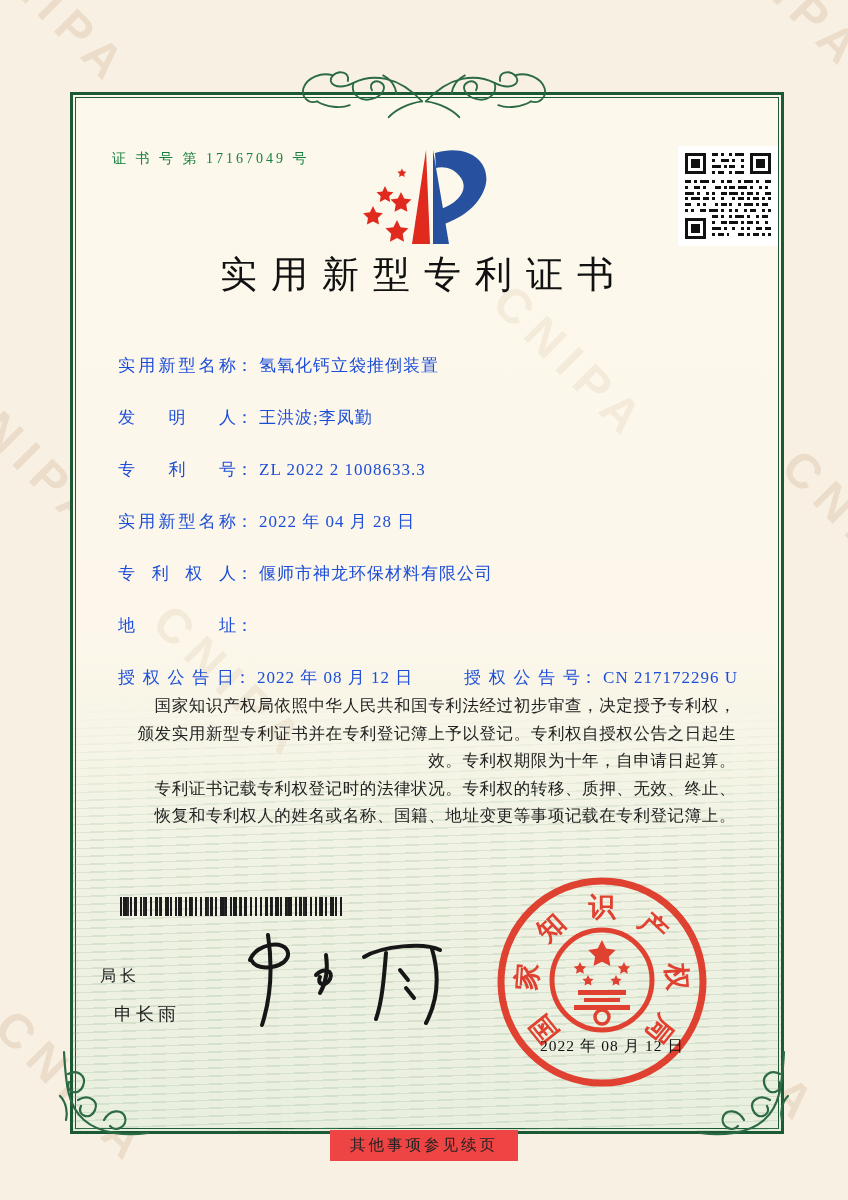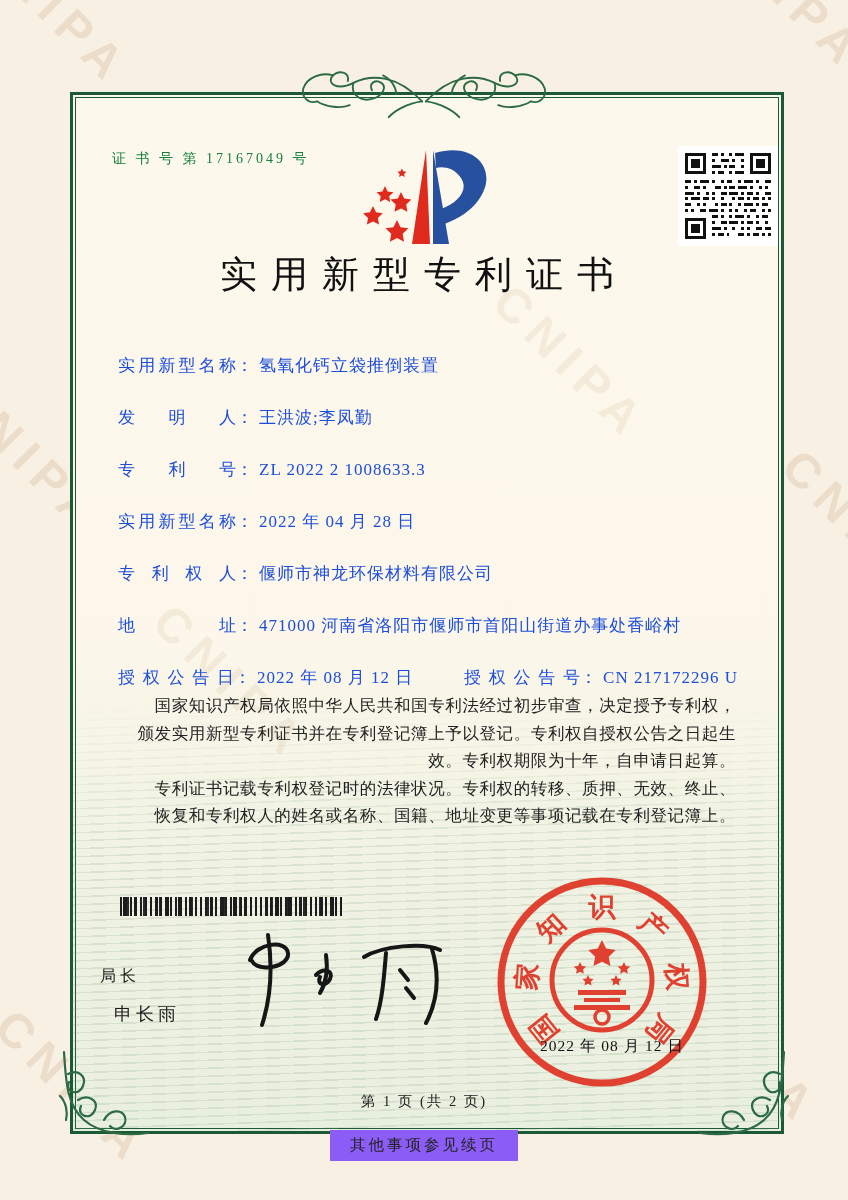--- a/index.html
+++ b/index.html
@@ -55,21 +55,21 @@
   .director-name{position:absolute;left:114px;top:1002px;font-size:18px;letter-spacing:4px;color:#1d1d1d;text-align:right;}
   .signature{position:absolute;left:228px;top:928px;width:240px;height:104px;}
 
   .seal{position:absolute;left:492px;top:872px;width:220px;height:220px;opacity:0.9;}
   .seal-date{position:absolute;left:512px;top:1036px;width:200px;text-align:center;
              font-size:15.5px;letter-spacing:1px;color:#111;z-index:5;}
 
   .page-num{position:absolute;left:0;top:1092px;width:100%;text-align:center;font-size:14.5px;
             letter-spacing:2px;color:#222;}
   .note{position:absolute;left:0;top:1130px;width:100%;text-align:center;}
-  .note span{display:inline-block;background:#8b5cf6;padding:5px 20px;font-size:15.5px;
+  .note span{display:inline-block;background:#ef4444;padding:5px 20px;font-size:15.5px;
              letter-spacing:3px;color:#222;}
 </style>
 </head>
 <body>
 
 <div class="page">
 
   <span class="wm" style="left:-45px;top:-20px;">CNIPA</span>
   <span class="wm" style="left:690px;top:-35px;">CNIPA</span>
   <span class="wm" style="left:-70px;top:430px;">CNIPA</span>
@@ -187,21 +187,20 @@
       <span class="fvalue">2022 年 04 月 28 日</span>
     </div>
     <div class="frow">
       <span class="flabel">专利权人</span>
         <span>：</span>
       <span class="fvalue">偃师市神龙环保材料有限公司</span>
     </div>
     <div class="frow">
       <span class="flabel">地址</span>
         <span>：</span>
-      <span class="fvalue">471000 河南省洛阳市偃师市首阳山街道办事处香峪村</span>
     </div>
     <div class="frow">
       <span class="flabel">授权公告日</span>
         <span>：</span>
       <span class="fvalue w190">2022 年 08 月 12 日</span>
       <span class="flabel second">授权公告号</span>
         <span>：</span>
       <span class="fvalue">CN 217172296 U</span>
     </div>
   </div>
@@ -263,18 +262,17 @@
       <path d="M96,103 l1.7,3.5 3.9,0.5 -2.8,2.7 0.7,3.9 -3.5-1.8 -3.5,1.8 0.7-3.9 -2.8-2.7 3.9-0.5 Z"></path>
       <path d="M124,103 l1.7,3.5 3.9,0.5 -2.8,2.7 0.7,3.9 -3.5-1.8 -3.5,1.8 0.7-3.9 -2.8-2.7 3.9-0.5 Z"></path>
       <rect x="86" y="118" width="48" height="5"></rect>
       <rect x="92" y="126" width="36" height="4"></rect>
       <rect x="82" y="133" width="56" height="5"></rect>
       <circle cx="110" cy="145" r="7" fill="none" stroke="#df2f1e" stroke-width="3.5"></circle>
     </g>
   </svg>
   <div class="seal-date">2022 年 08 月 12 日</div>
 
-  <div class="page-num">第 1 页 (共 2 页)</div>
   <div class="note">
     <span>其他事项参见续页</span>
   </div>
 
 </div>
 
 </body></html>

